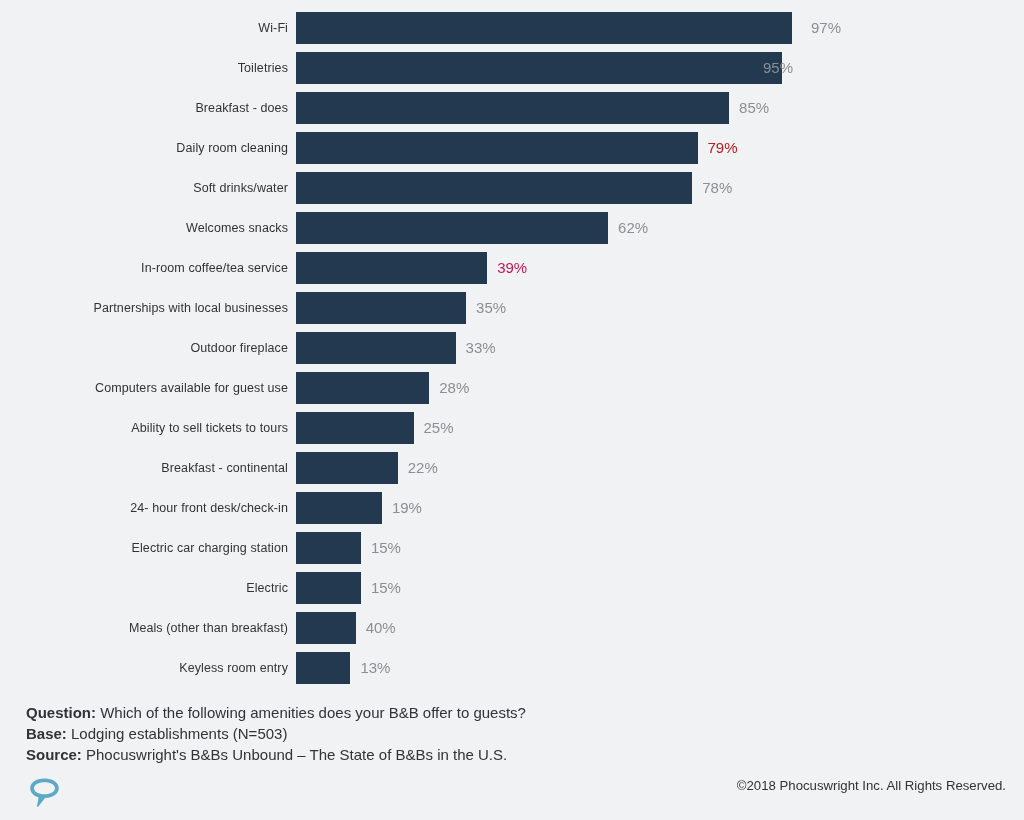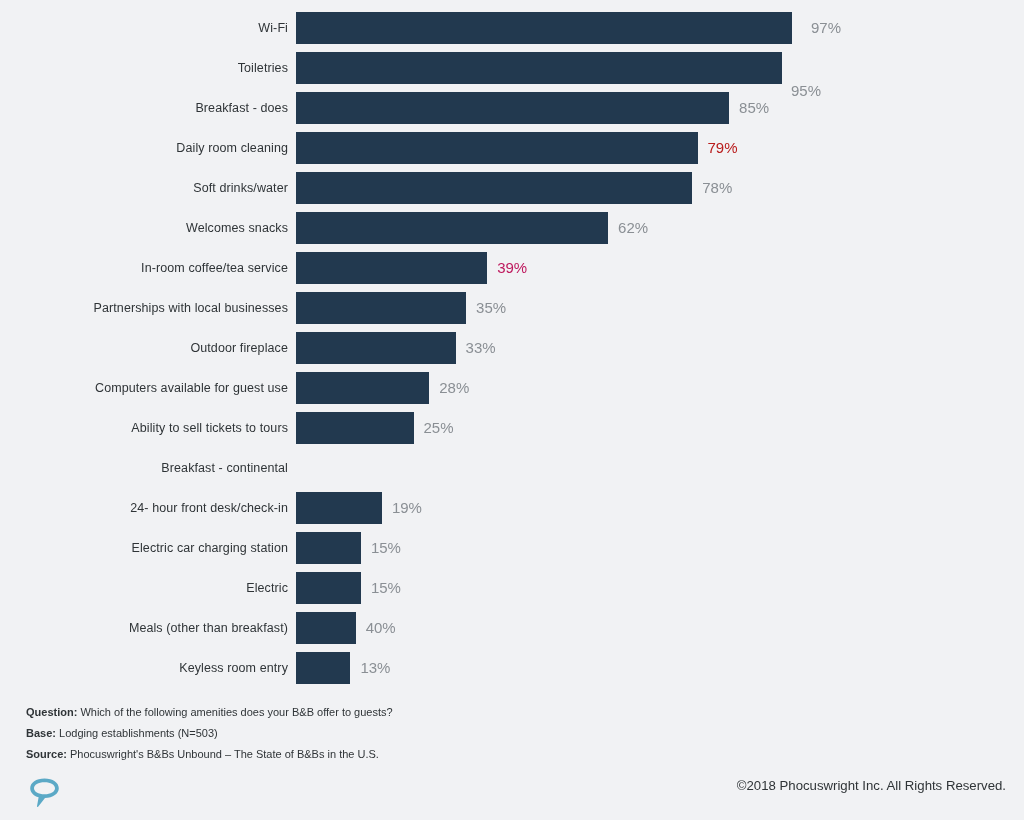--- a/index.html
+++ b/index.html
@@ -68,21 +68,21 @@
     font-size: 15px;
     color: #8a8f94;
     white-space: nowrap;
   }
   
   #footnotes {
     position: absolute;
     left: 26px;
     top: 702px;
     width: 700px;
-    font-size: 11px;
+    font-size: 15px;
     color: #2f3437;
     line-height: 21px;
   }
   .foot-line {
     white-space: nowrap;
   }
   .foot-key {
     font-weight: bold;
   }
   
@@ -112,21 +112,21 @@
         <div class="bar-label">Wi-Fi</div>
         <div class="bar-track">
           <div class="bar-fill" style="width: 496.22px; background: rgb(34, 57, 79);"></div>
           <div class="bar-value" style="left: 515px; color: rgb(138, 143, 148);">97%</div>
         </div>
       </div>
       <div class="bar-row">
         <div class="bar-label">Toiletries</div>
         <div class="bar-track">
           <div class="bar-fill" style="width: 485.7px; background: rgb(34, 57, 79);"></div>
-          <div class="bar-value" style="left: 495px; color: rgb(138, 143, 148); margin-top: 23px;">95%</div>
+          <div class="bar-value" style="left: 467px; color: rgb(138, 143, 148);">95%</div>
         </div>
       </div>
       <div class="bar-row">
         <div class="bar-label">Breakfast - does</div>
         <div class="bar-track">
           <div class="bar-fill" style="width: 433.1px; background: rgb(34, 57, 79);"></div>
           <div class="bar-value" style="left: 443.1px; color: rgb(138, 143, 148);">85%</div>
         </div>
       </div>
       <div class="bar-row">
@@ -180,20 +180,24 @@
       </div>
       <div class="bar-row">
         <div class="bar-label">Ability to sell tickets to tours</div>
         <div class="bar-track">
           <div class="bar-fill" style="width: 117.5px; background: rgb(34, 57, 79);"></div>
           <div class="bar-value" style="left: 127.5px; color: rgb(138, 143, 148);">25%</div>
         </div>
       </div>
       <div class="bar-row">
         <div class="bar-label">Breakfast - continental</div>
+        <div class="bar-track">
+          <div class="bar-fill" style="width: 101.72px; background: rgb(34, 57, 79);"></div>
+          <div class="bar-value" style="left: 111.72px; color: rgb(138, 143, 148);">22%</div>
+        </div>
       </div>
       <div class="bar-row">
         <div class="bar-label">24- hour front desk/check-in</div>
         <div class="bar-track">
           <div class="bar-fill" style="width: 85.94px; background: rgb(34, 57, 79);"></div>
           <div class="bar-value" style="left: 95.94px; color: rgb(138, 143, 148);">19%</div>
         </div>
       </div>
       <div class="bar-row">
         <div class="bar-label">Electric car charging station</div>

